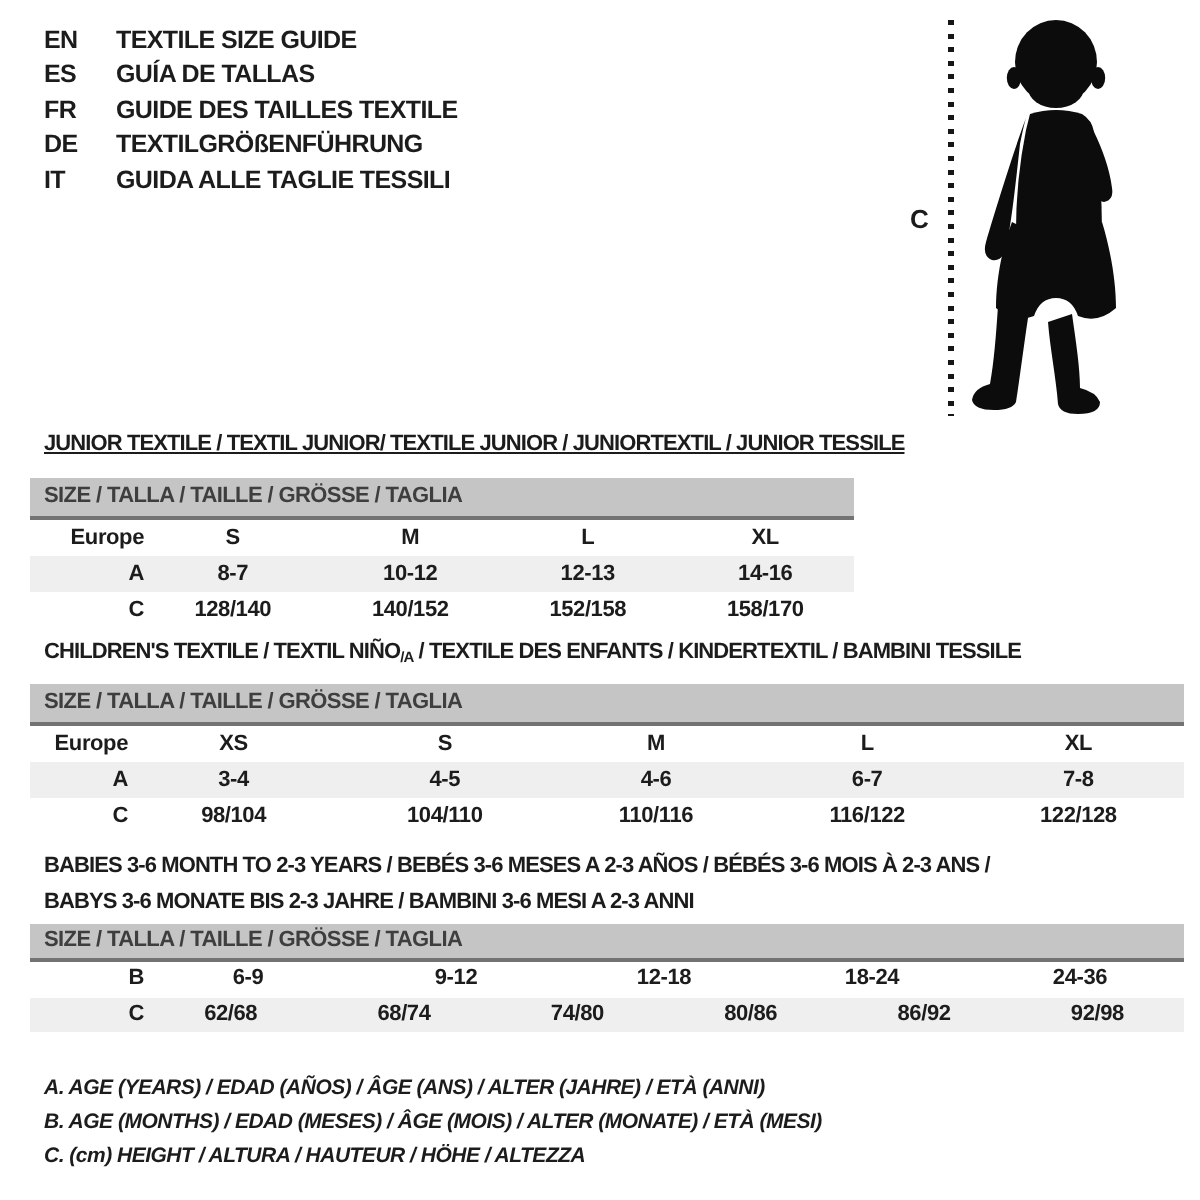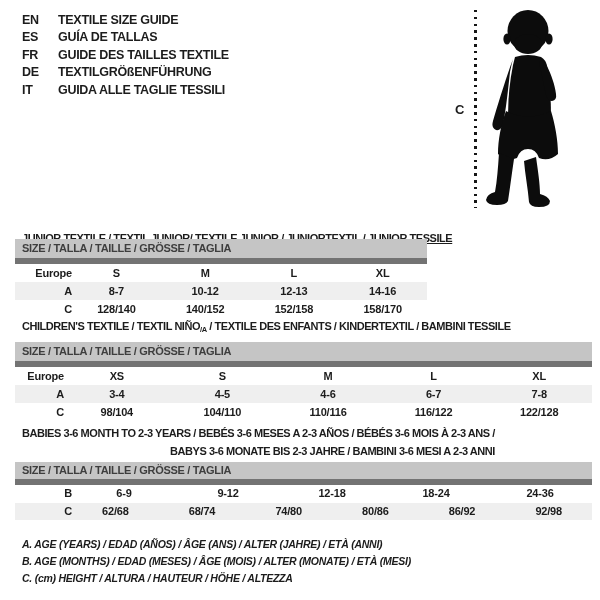--- a/index.html
+++ b/index.html
@@ -13,33 +13,33 @@
   .lang-code{width:36px;}
   
   .fig-line{
     position:absolute;left:474px;top:10px;width:2.5px;height:198px;
     background-image:repeating-linear-gradient(to bottom,#161616 0 2.5px,transparent 2.5px 6.8px);
   }
   .fig-c{position:absolute;left:455px;top:102px;font-size:13px;}
   .baby-svg{position:absolute;left:484px;top:8px;}
   
   .section-title{position:absolute;left:22px;font-size:11px;letter-spacing:-0.45px;white-space:nowrap;}
-  #t1-title{top:232px;text-decoration:underline;}
+  #t1-title{top:216px;text-decoration:underline;}
   #t2-title{top:320px;}
-  #t3-title{top:425px;line-height:17.5px;text-align:right;}
+  #t3-title{top:425px;line-height:17.5px;}
   .sub{font-size:7.5px;vertical-align:-2px;}
   
   .stable{position:absolute;left:15px;}
   #table1{top:239px;width:412px;}
   #table2{top:342px;width:577px;}
   #table3{top:462px;width:577px;}
   .size-bar{
     height:19px;line-height:19px;background:#c5c5c5;color:#3e3e3e;
     font-size:11px;letter-spacing:-0.3px;padding-left:7px;
-    border-bottom:6px solid #737373;box-sizing:content-box;white-space:nowrap;
+    border-bottom:2px solid #737373;box-sizing:content-box;white-space:nowrap;
   }
   #table3 .size-bar{height:17px;line-height:17px;}
   .trow{display:flex;height:18px;line-height:18px;font-size:11px;letter-spacing:-0.2px;}
   #table3 .trow{height:17.5px;line-height:17.5px;}
   .trow.striped{background:#efefef;}
   .tlabel{padding-left:7px;text-align:right;}
   #table1 .tlabel{width:50px;}
   #table2 .tlabel{width:42px;}
   #table3 .tlabel{width:50px;}
   .tcell{flex:1;text-align:center;}

